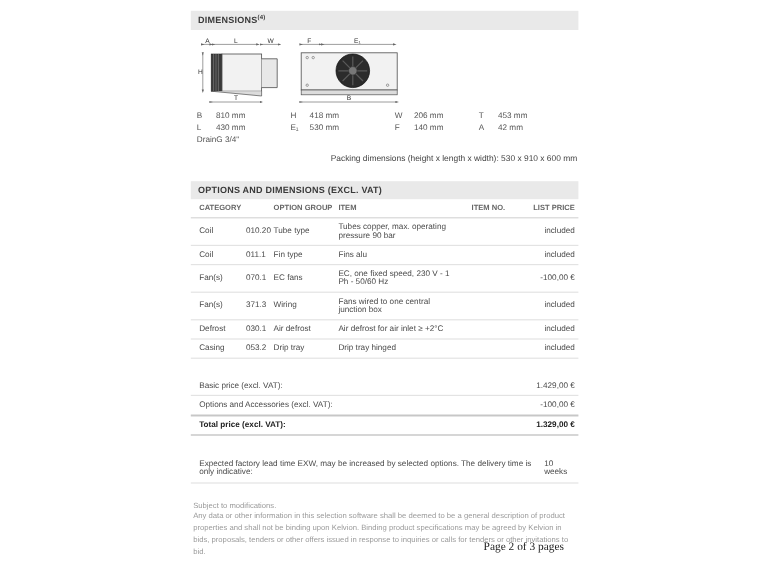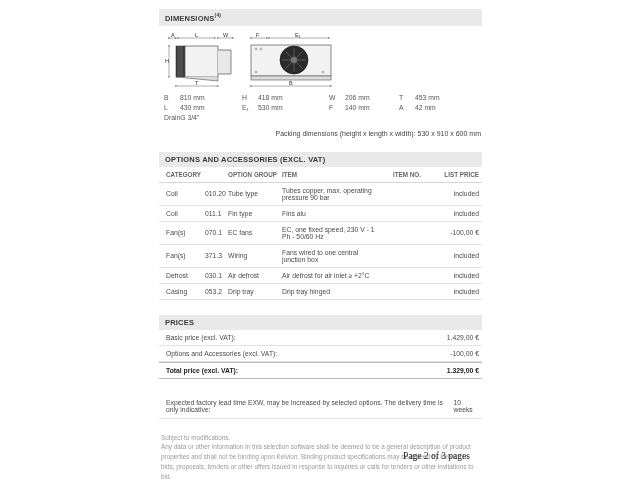--- a/index.html
+++ b/index.html
@@ -138,21 +138,21 @@
     <div class="dim-col c4">
       <div class="dim-row"><span class="dlabel">T</span><span>453 mm</span></div>
       <div class="dim-row"><span class="dlabel">A</span><span>42 mm</span></div>
     </div>
   </div>
 
   <div class="packing">Packing dimensions (height x length x width): 530 x 910 x 600 mm</div>
 
   <div class="gap-lg"></div>
 
-  <div class="section-bar">OPTIONS AND ACCESSORIES (EXCL. VAT)</div>
+  <div class="section-bar">OPTIONS AND DIMENSIONS (EXCL. VAT)</div>
   <div class="tbl">
     <div class="trow thead">
       <span>CATEGORY</span>
       <span></span>
       <span>OPTION GROUP</span>
       <span>ITEM</span>
       <span class="col-itemno">ITEM NO.</span>
       <span class="col-price">LIST PRICE</span>
     </div>
 
@@ -201,21 +201,20 @@
       <span>053.2</span>
       <span>Drip tray</span>
       <span>Drip tray hinged</span>
       <span class="col-itemno"></span>
       <span class="col-price">included</span>
     </div>
   </div>
 
   <div class="gap-lg"></div>
 
-  <div class="section-bar">PRICES</div>
   <div>
     <div class="prow">
       <span>Basic price (excl. VAT):</span>
       <span>1.429,00 €</span>
     </div>
     <div class="prow">
       <span>Options and Accessories (excl. VAT):</span>
       <span>-100,00 €</span>
     </div>
     <div class="prow total">

